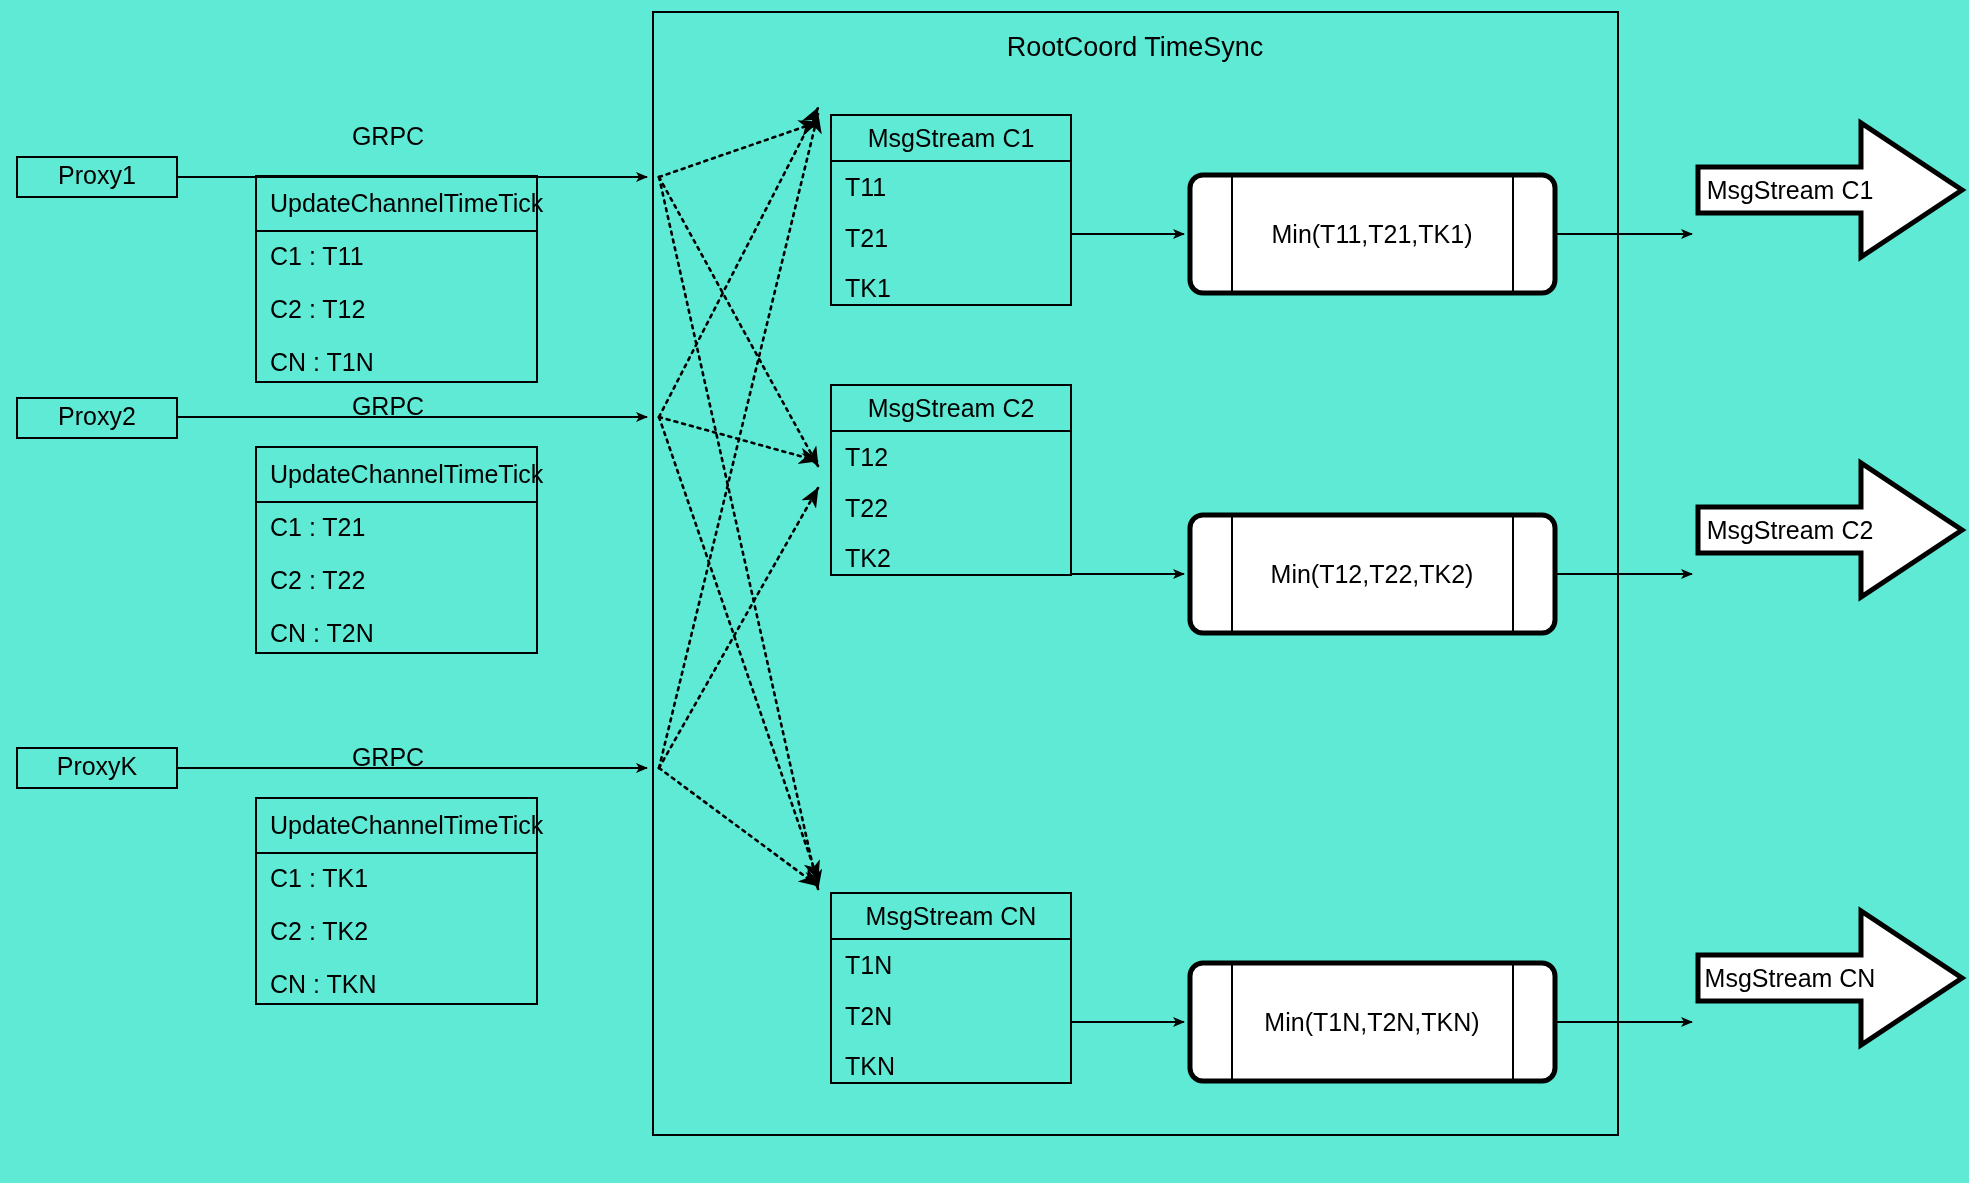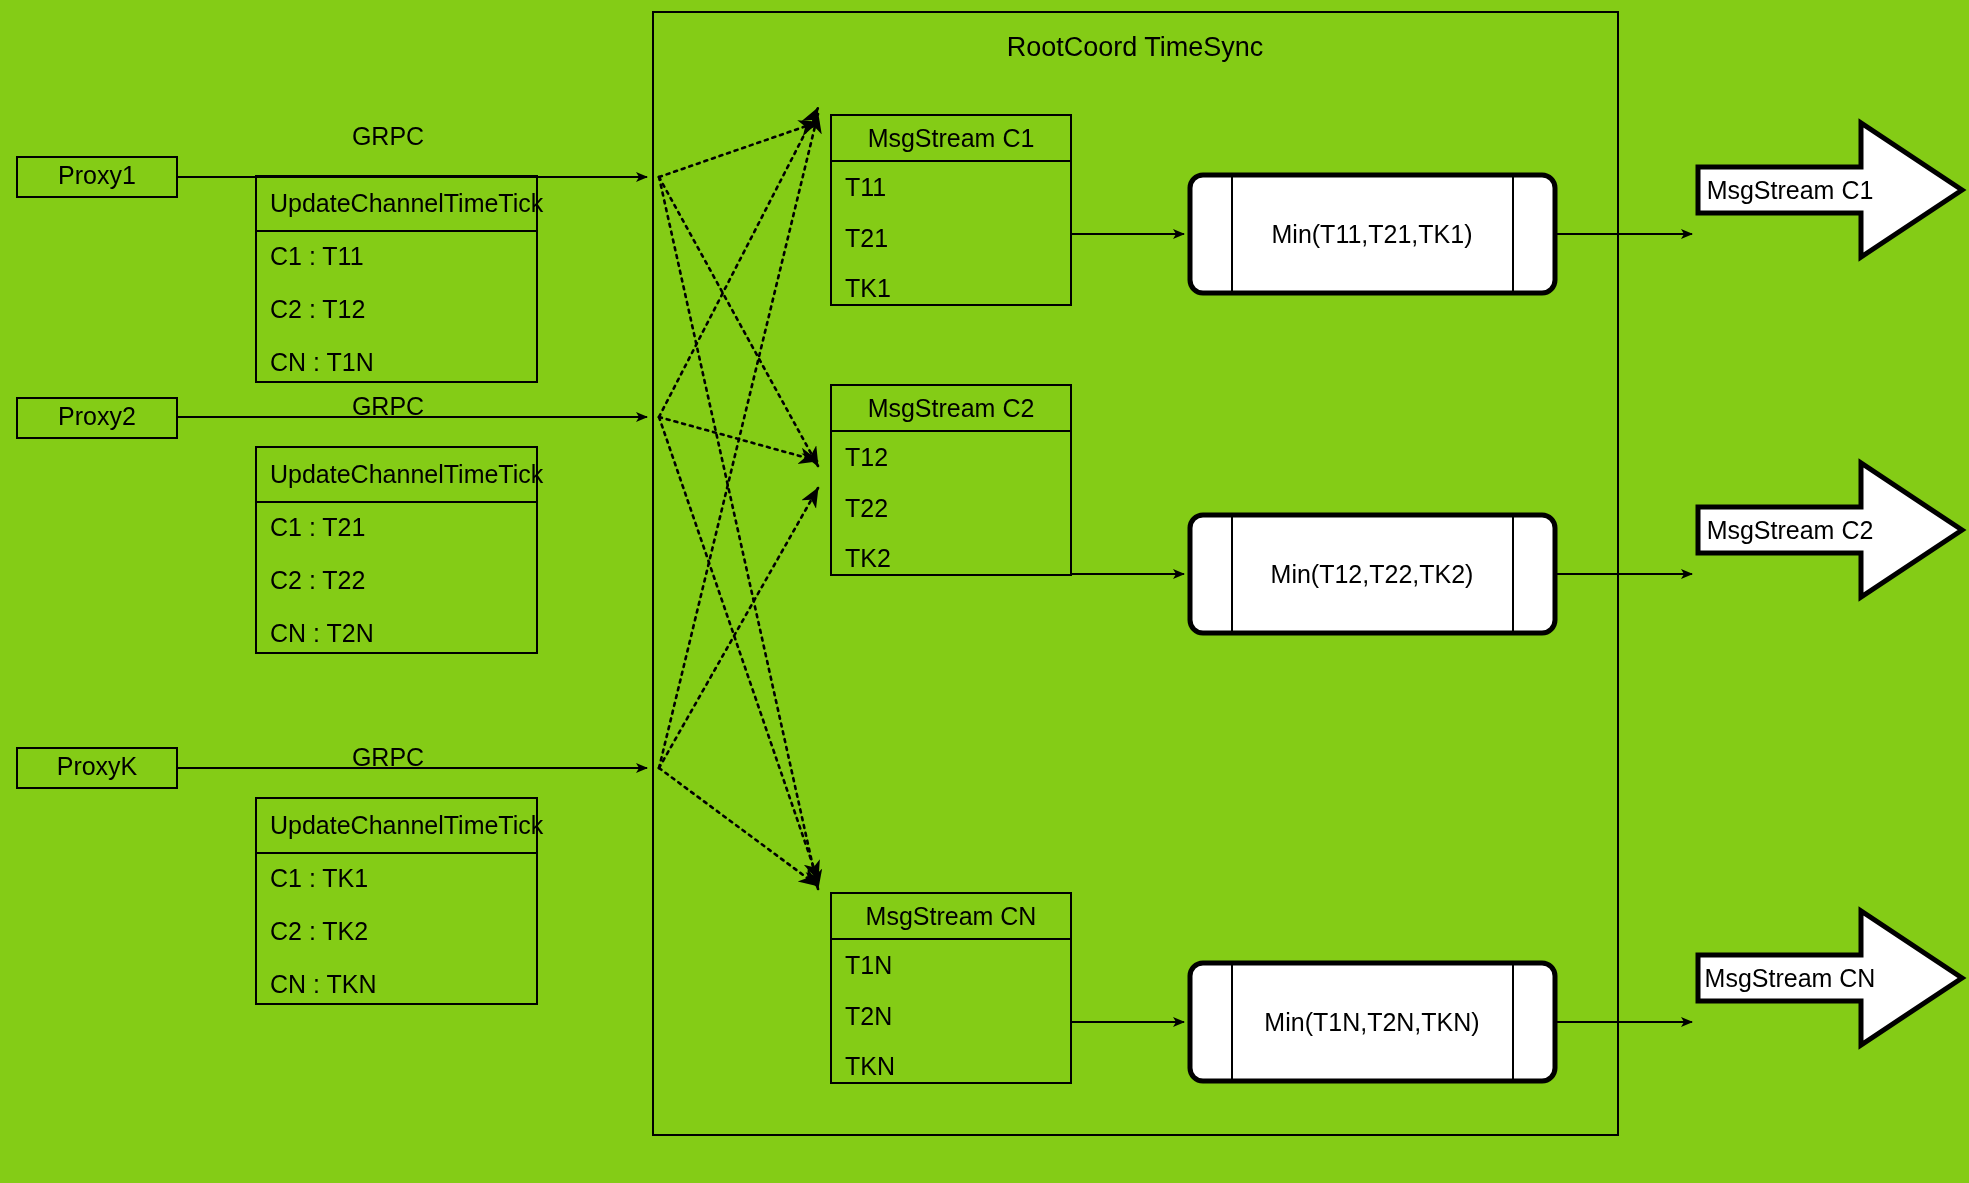--- a/index.html
+++ b/index.html
@@ -4,21 +4,21 @@
 <style>
   html, body {
     margin: 0;
     padding: 0;
     background: #ffffff;
   }
   #stage {
     position: relative;
     width: 1969px;
     height: 1183px;
-    background: #84cc16;
+    background: #5eead4;
     font-family: "Liberation Sans", sans-serif;
   }
   svg#diagram {
     position: absolute;
     top: 0;
     left: 0;
     width: 1969px;
     height: 1183px;
     display: block;
   }

